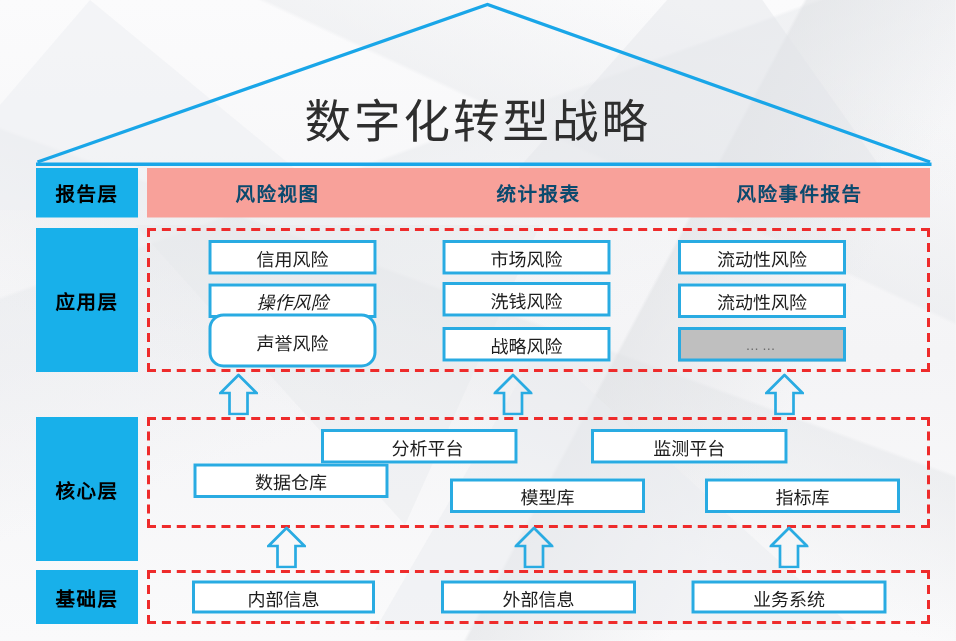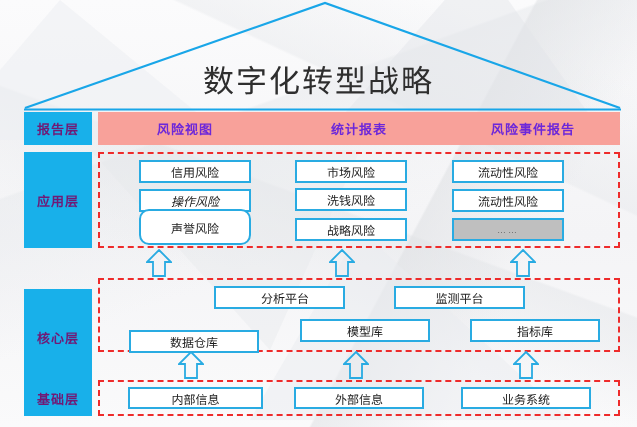--- a/index.html
+++ b/index.html
@@ -79,21 +79,21 @@
     color: #2e2e2e;
     white-space: nowrap;
   }
 
   
   .layer-label {
     position: absolute;
     left: 24px;
     width: 68px;
     background: #18b0ea;
-    color: #701a75;
+    color: #000000;
     font-size: 13px;
     font-weight: bold;
     letter-spacing: 1px;
     display: flex;
     align-items: center;
     justify-content: center;
   }
 
   
   #report-band {
@@ -102,21 +102,21 @@
     top: 112px;
     width: 522px;
     height: 33px;
     background: #f8a19a;
     display: flex;
     align-items: center;
   }
   #report-band .report-cell {
     flex: 1 1 0;
     text-align: center;
-    color: #6d28d9;
+    color: #0c4a6e;
     font-size: 13px;
     font-weight: bold;
     letter-spacing: 1px;
   }
 
   
   .dashed-group {
     position: absolute;
     left: 98px;
     width: 522px;
@@ -166,21 +166,21 @@
   <div class="shard shard-d"></div>
 
   <svg id="roof" viewBox="0 0 637 120">
     <polyline points="25,108 325,3 620,108" fill="none" stroke="#19a6e8" stroke-width="2.2"></polyline>
     <line x1="24" y1="109.5" x2="621" y2="109.5" stroke="#19a6e8" stroke-width="2.2"></line>
   </svg>
   <div id="title">数字化转型战略</div>
 
   <div class="layer-label" style="top:112px;height:33px;">报告层</div>
   <div class="layer-label" style="top:152px;height:96px;">应用层</div>
-  <div class="layer-label" style="top:278px;height:96px;margin-top:11px;">核心层</div>
+  <div class="layer-label" style="top:278px;height:96px;">核心层</div>
   <div class="layer-label" style="top:380px;height:36px;">基础层</div>
 
   <div id="report-band">
     <div class="report-cell">风险视图</div>
     <div class="report-cell">统计报表</div>
     <div class="report-cell">风险事件报告</div>
   </div>
 
   <div class="dashed-group" id="app-group"></div>
 
@@ -204,33 +204,33 @@
   </svg>
   <svg class="up-arrow" style="left:510px;top:249px;" viewBox="0 0 26 28">
     <polygon points="13,1 25,13 19,13 19,27 7,27 7,13 1,13" fill="none" stroke="#29abe2" stroke-width="1.8"></polygon>
   </svg>
 
   <div class="dashed-group" id="core-group"></div>
 
   <div class="node" style="left:214px;top:286px;width:131px;height:23px;padding-left:11px;">分析平台</div>
   <div class="node" style="left:394px;top:286px;width:131px;height:23px;">监测平台</div>
 
-  <div class="node" style="left:129px;top:330px;width:130px;height:23px;">数据仓库</div>
+  <div class="node" style="left:129px;top:309px;width:130px;height:23px;">数据仓库</div>
   <div class="node" style="left:300px;top:319px;width:130px;height:23px;">模型库</div>
   <div class="node" style="left:470px;top:319px;width:130px;height:23px;">指标库</div>
 
   <svg class="up-arrow" style="left:178px;top:351px;" viewBox="0 0 26 28">
     <polygon points="13,1 25,13 19,13 19,27 7,27 7,13 1,13" fill="none" stroke="#29abe2" stroke-width="1.8"></polygon>
   </svg>
   <svg class="up-arrow" style="left:343px;top:351px;" viewBox="0 0 26 28">
     <polygon points="13,1 25,13 19,13 19,27 7,27 7,13 1,13" fill="none" stroke="#29abe2" stroke-width="1.8"></polygon>
   </svg>
   <svg class="up-arrow" style="left:513px;top:351px;" viewBox="0 0 26 28">
     <polygon points="13,1 25,13 19,13 19,27 7,27 7,13 1,13" fill="none" stroke="#29abe2" stroke-width="1.8"></polygon>
   </svg>
 
   <div class="dashed-group" id="base-group"></div>
 
-  <div class="node" style="left:128px;top:387px;width:135px;height:22px;">内部信息</div>
+  <div class="node" style="left:128px;top:387px;width:122px;height:22px;">内部信息</div>
   <div class="node" style="left:294px;top:387px;width:130px;height:22px;">外部信息</div>
   <div class="node" style="left:461px;top:387px;width:130px;height:22px;">业务系统</div>
 
 </div>
 
 </body></html>

